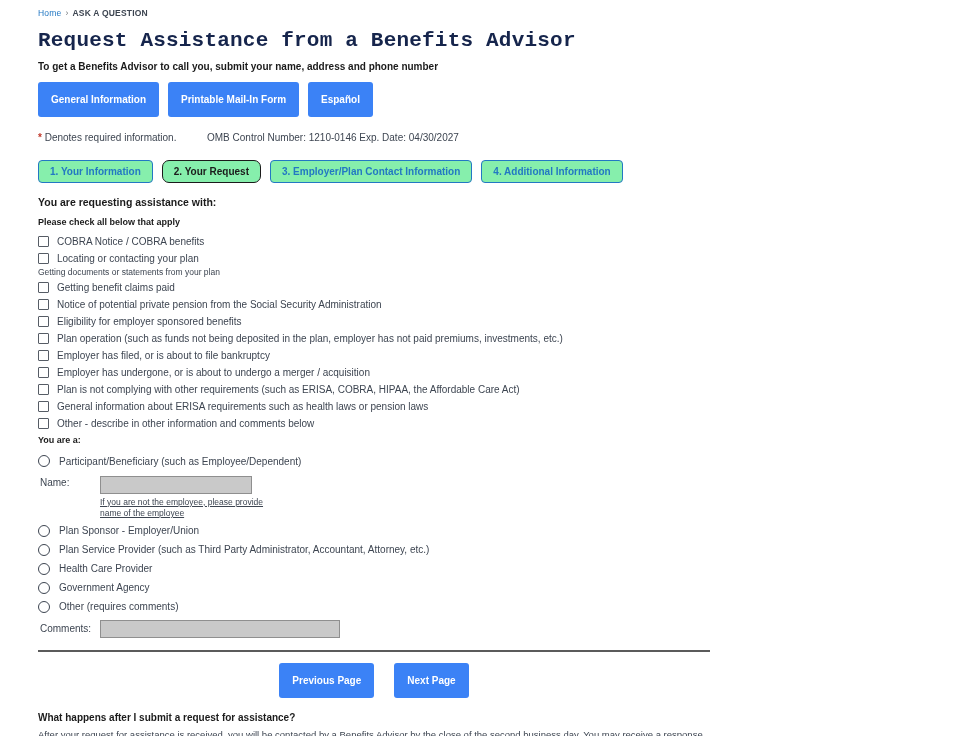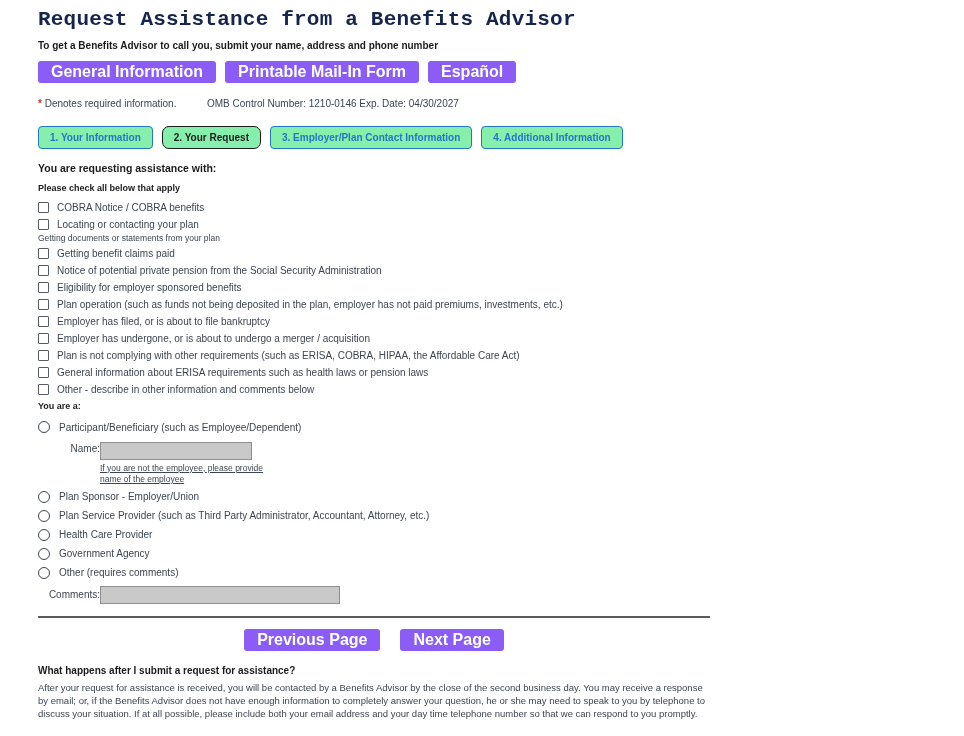--- a/index.html
+++ b/index.html
@@ -21,22 +21,22 @@
   h1.page-title {
     font-family: Liberation Mono, monospace;
     font-size: 21px; font-weight: bold; color: #16254c;
     margin-bottom: 9px; letter-spacing: .2px;
   }
   .subtitle { font-size: 10px; font-weight: bold; color: #1b1b1b; margin-bottom: 10px; }
 
   
   .btn-row { display: flex; gap: 9px; margin-bottom: 15px; }
   .btn {
-    background: #8b5cf6; color: #ffffff; font-weight: bold; font-size: 16px;
-    border: none; border-radius: 3px; padding: 2px 13px; cursor: pointer;
+    background: #3b82f6; color: #ffffff; font-weight: bold; font-size: 10px;
+    border: none; border-radius: 3px; padding: 12px 13px; cursor: pointer;
     font-family: "Liberation Sans", sans-serif;
   }
 
   
   .req-row { display: flex; font-size: 10px; color: #3d4551; margin-bottom: 17px; }
   .req-note { width: 169px; }
   .req-star { color: #c0392b; font-weight: bold; }
 
   
   .tabs { display: flex; gap: 9px; margin-bottom: 13px; }
@@ -63,41 +63,44 @@
   
   .radio-row { display: flex; align-items: center; margin-bottom: 7px; }
   .radio {
     width: 12px; height: 12px; border: 1.5px solid #3d4551; border-radius: 50%;
     background: #fff; margin-right: 9px; flex: 0 0 auto; cursor: pointer;
   }
   .radio-label { font-size: 10px; color: #3d4551; }
 
   
   .field-block { display: flex; margin: 3px 0 6px 2px; }
-  .field-label { font-size: 10px; color: #3d4551; width: 60px; padding-top: 3px; text-align: right; }
+  .field-label { font-size: 10px; color: #3d4551; width: 60px; padding-top: 3px; }
   .field-input {
     width: 152px; height: 18px; background: #c9c9c9; border: 1px solid #8f8f8f;
     font-size: 10px; padding: 0 3px; font-family: "Liberation Sans", sans-serif;
   }
   .field-input.wide { width: 240px; }
   .helper { font-size: 8.5px; color: #3d4551; margin-top: 3px; width: 170px; line-height: 1.3; text-decoration: underline; }
 
   
   .divider { border: none; border-top: 2px solid #5b5b5b; width: 672px; margin: 12px 0 0 0; }
   .pagination { display: flex; justify-content: center; gap: 20px; width: 672px; margin: 11px 0 14px 0; }
 
   
   .faq-q { font-size: 10px; font-weight: bold; color: #1b1b1b; margin-bottom: 5px; }
   .faq-a { font-size: 9.5px; color: #3d4551; line-height: 1.38; width: 668px; margin-bottom: 12px; }
 </style>
 </head>
 <body>
 
 <div class="page">
 
+  <div class="breadcrumb">
+    <a>Home</a><span class="sep">›</span><span class="current">ASK A QUESTION</span>
+  </div>
 
   <h1 class="page-title">Request Assistance from a Benefits Advisor</h1>
   <div class="subtitle">To get a Benefits Advisor to call you, submit your name, address and phone number</div>
 
   <div class="btn-row">
     <button class="btn">General Information</button>
     <button class="btn">Printable Mail-In Form</button>
     <button class="btn">Español</button>
   </div>
 

